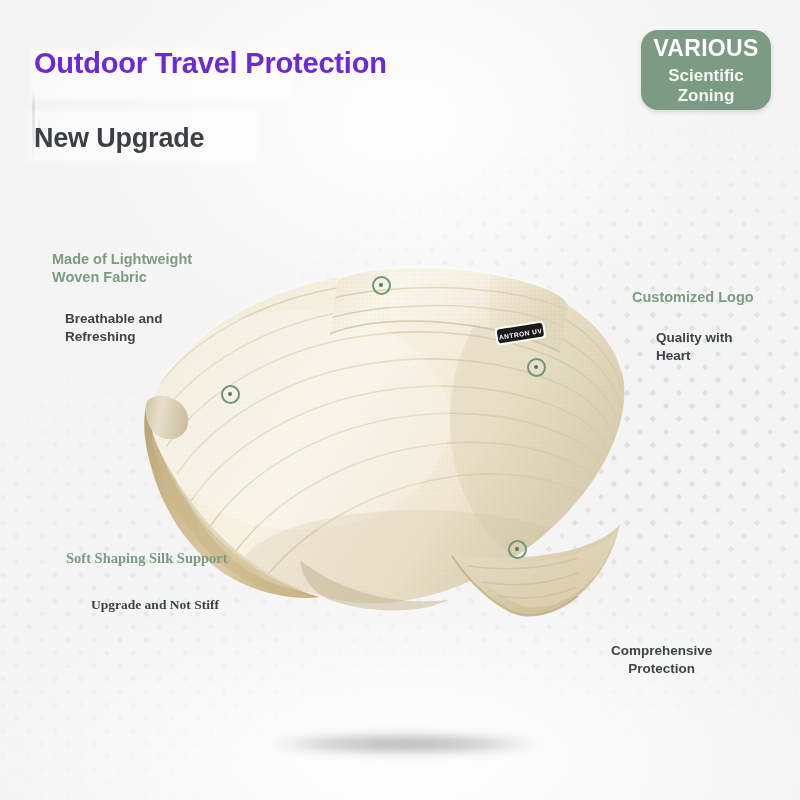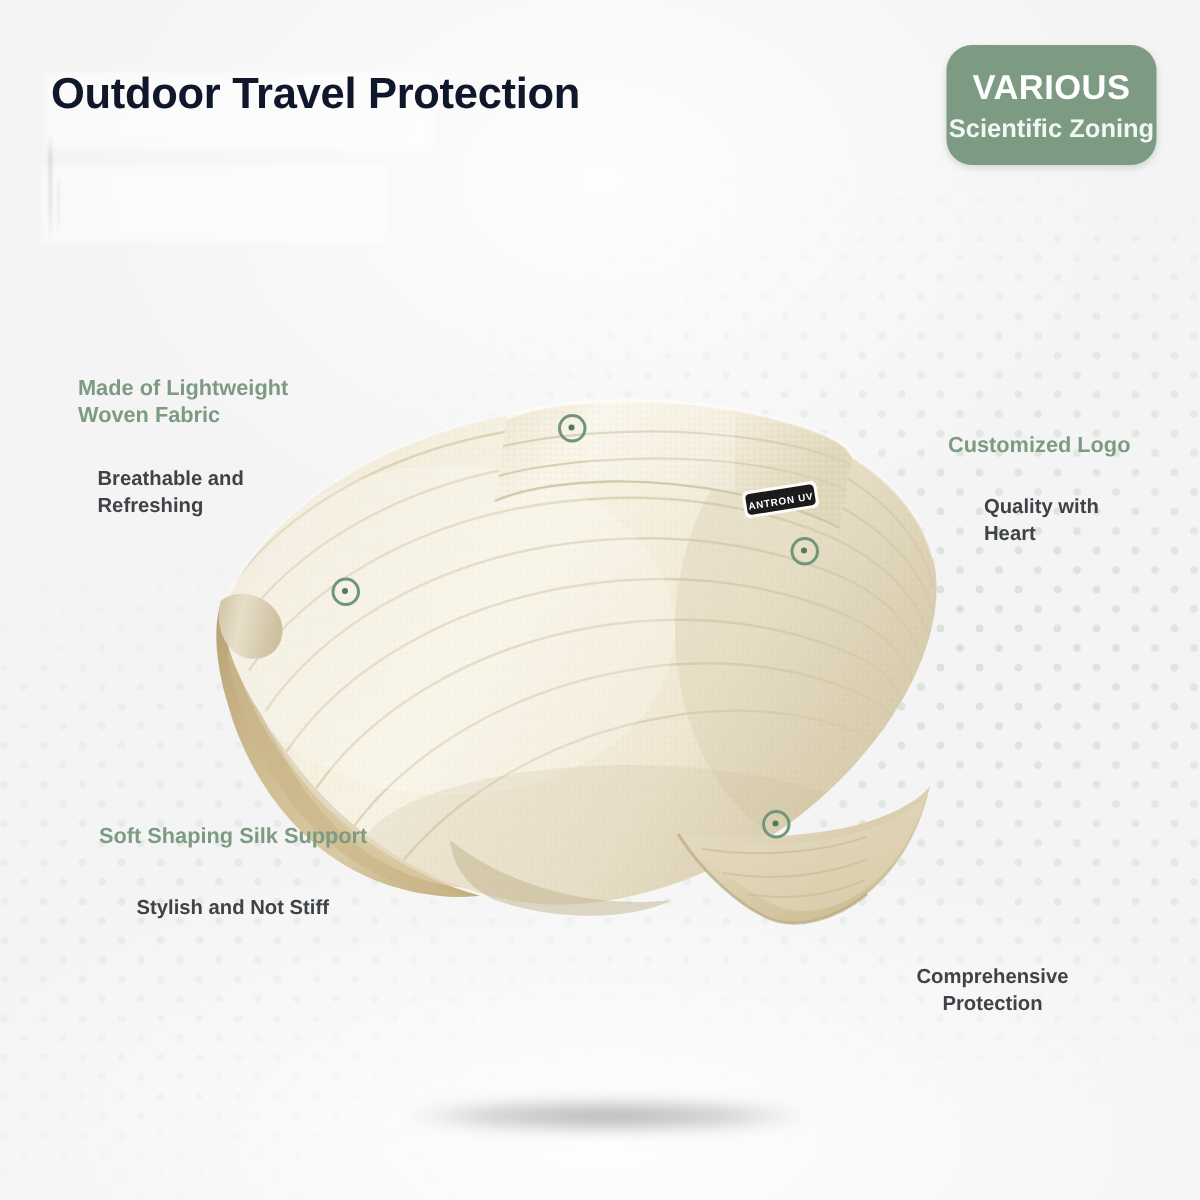--- a/index.html
+++ b/index.html
@@ -64,40 +64,40 @@
   
   .title-block {
     position: absolute;
     left: 34px;
     top: 48px;
     width: 560px;
   }
   .title-main {
     font-size: 29px;
     font-weight: 700;
-    color: #0f172a;
+    color: #6d28d9;
     letter-spacing: -0.2px;
     line-height: 1.1;
     margin: 0;
   }
   .title-sub {
     font-size: 27px;
     font-weight: 700;
     color: #3c4044;
     letter-spacing: -0.2px;
     line-height: 1.1;
     margin: 44px 0 0 0;
   }
 
   
   .badge {
     position: absolute;
     right: 29px;
     top: 30px;
-    width: 140px;
+    width: 130px;
     height: 80px;
     background: #7d9b83;
     border-radius: 17px;
     box-shadow: 0 2px 5px rgba(90,110,92,0.22);
     display: flex;
     flex-direction: column;
     align-items: center;
     justify-content: center;
     text-align: center;
     padding-top: 2px;
@@ -133,21 +133,21 @@
     font-weight: 700;
     color: #3f4347;
     line-height: 1.3;
     margin: 22px 0 0 0;
     white-space: pre-line;
   }
   .anno.a-tl        { left: 52px;  top: 250px; }
   .anno.a-tl .anno-body  { margin-left: 13px; margin-top: 24px; }
   .anno.a-tr        { left: 632px; top: 288px; }
   .anno.a-tr .anno-body  { margin-left: 24px; margin-top: 23px; }
-  .anno.a-bl        { left: 66px;  top: 549px; }
+  .anno.a-bl        { left: 66px;  top: 549px; font-family: Liberation Serif, serif; }
   .anno.a-bl .anno-body  { margin-left: 25px; margin-top: 29px; }
   .anno.a-br        { left: 608px; top: 619px; }
   .anno.a-br .anno-body  { margin-left: 3px;  margin-top: 23px; text-align: center; }
 
   
   .product {
     position: absolute;
     left: 0;
     top: 0;
     width: 800px;
@@ -350,20 +350,21 @@
       <g transform="rotate(-9 521 337)">
         <rect x="496" y="324" width="50" height="18" rx="3.5" fill="#ffffff" opacity="0.9"></rect>
         <rect x="498" y="326" width="46" height="14" rx="2.8" fill="#1b1b1b"></rect>
         <text x="521" y="336.4" font-family="'Liberation Sans', sans-serif" font-size="6.6" font-weight="700" fill="#ffffff" text-anchor="middle" letter-spacing="0.5">ANTRON UV</text>
       </g>
     </svg>
   </div>
 
   <div class="title-block">
     <h1 class="title-main">Outdoor Travel Protection</h1>
+    <h2 class="title-sub">New Upgrade</h2>
   </div>
 
   <div class="badge">
     <div class="badge-top">VARIOUS</div>
     <div class="badge-bottom">Scientific
 Zoning</div>
   </div>
 
   <div class="anno a-tr">
     <p class="anno-head">Customized Logo</p>
@@ -373,21 +374,21 @@
 
   <div class="anno a-tl">
     <p class="anno-head">Made of Lightweight
 Woven Fabric</p>
     <p class="anno-body">Breathable and
 Refreshing</p>
   </div>
 
   <div class="anno a-bl">
     <p class="anno-head">Soft Shaping Silk Support</p>
-    <p class="anno-body">Stylish and Not Stiff</p>
+    <p class="anno-body">Upgrade and Not Stiff</p>
   </div>
 
   <div class="anno a-br">
     <p class="anno-body">Comprehensive
 Protection</p>
   </div>
 
   <div id="markers">
       <div class="marker" style="left: 371.5px; top: 275.5px;"></div>
       <div class="marker" style="left: 220.5px; top: 384.5px;"></div>

